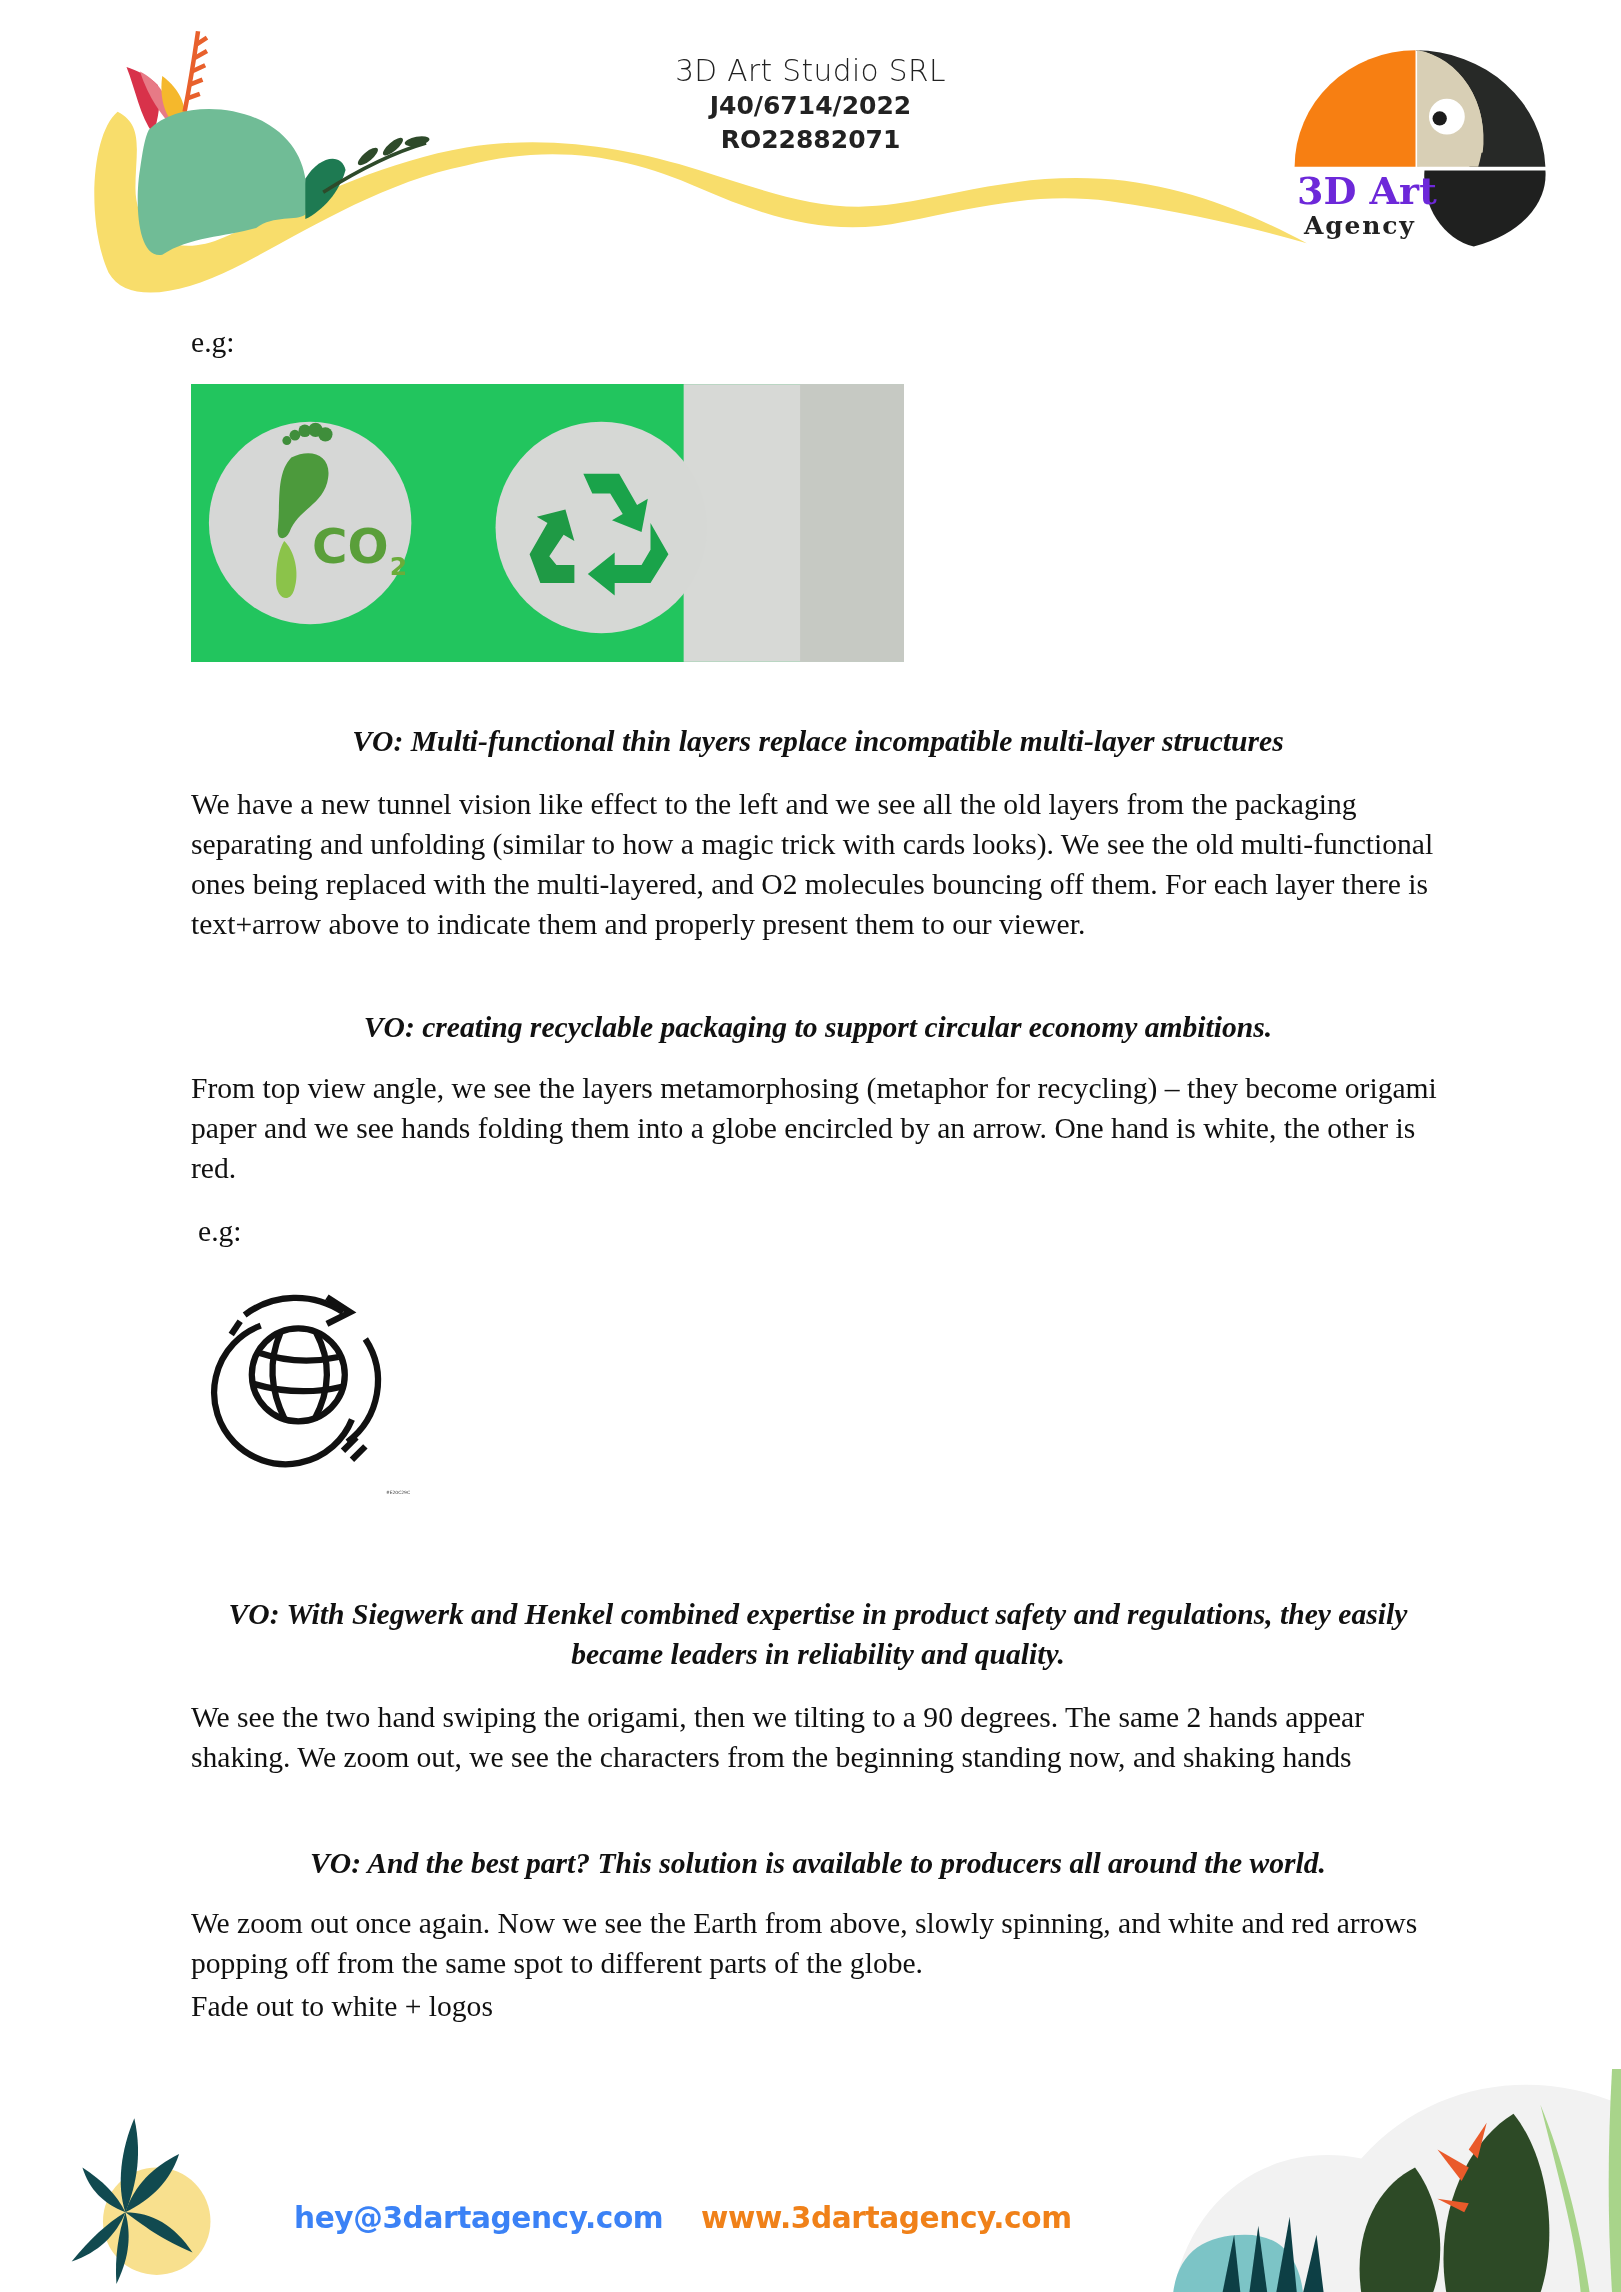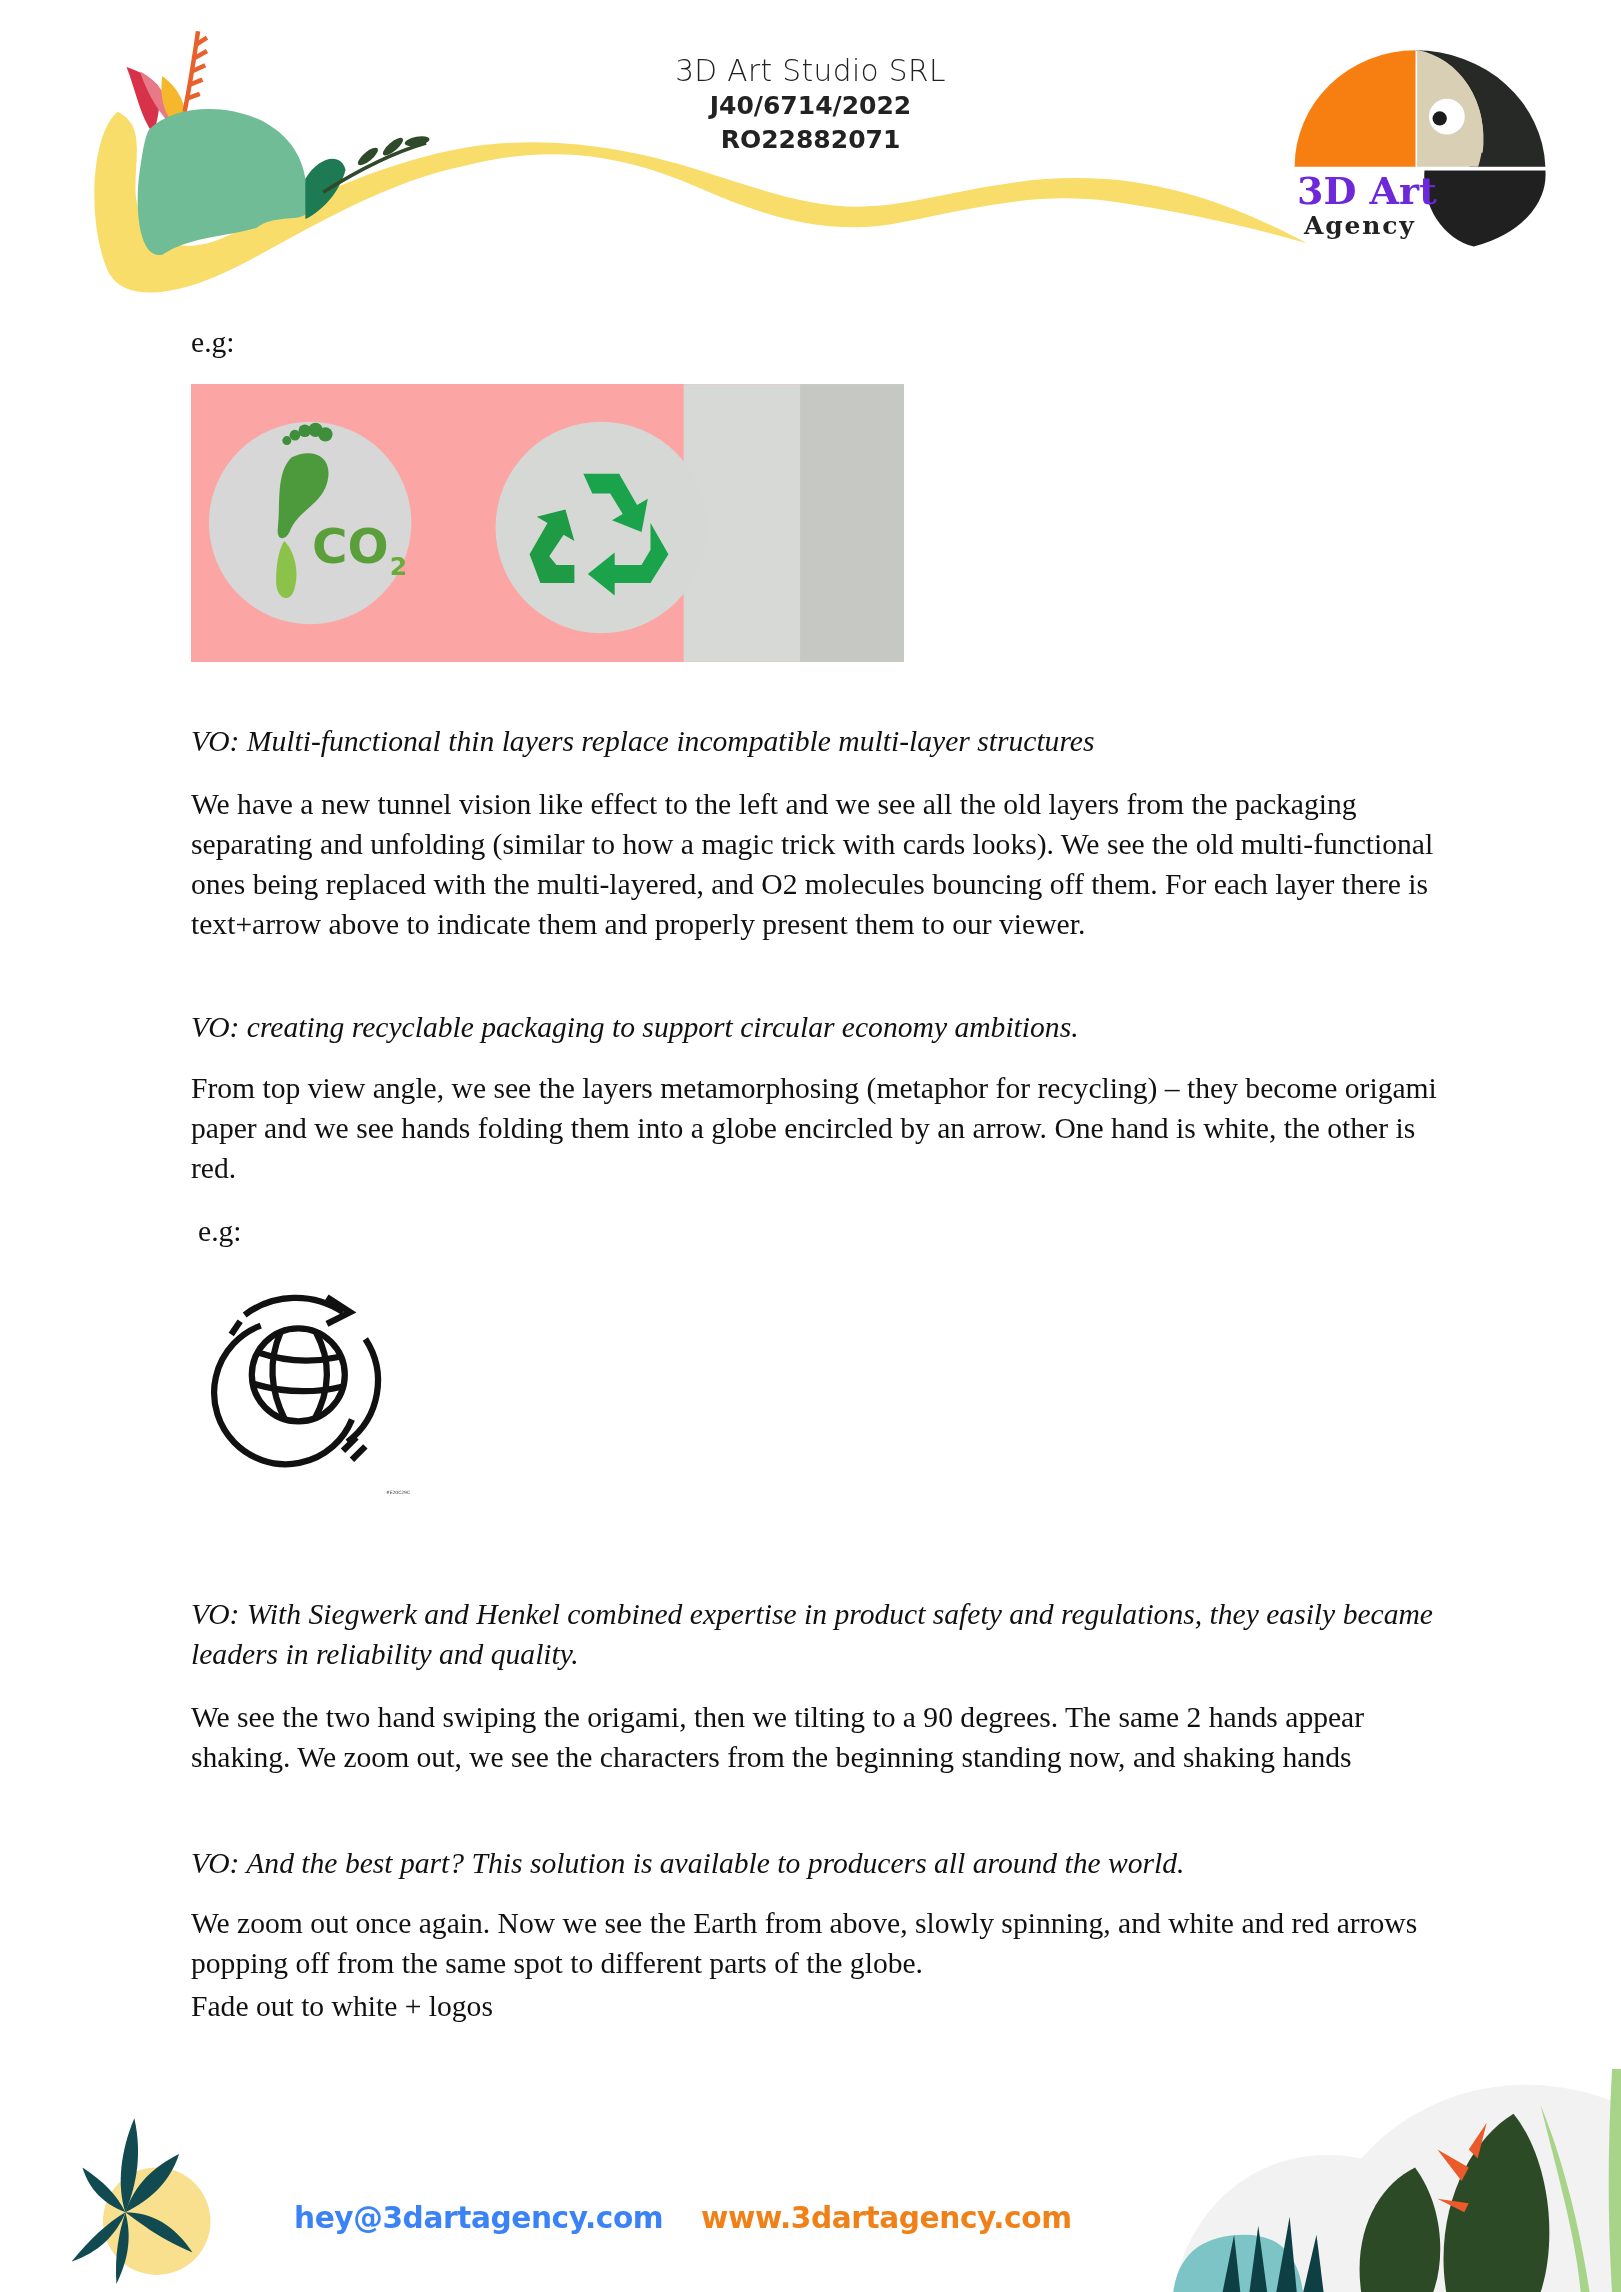--- a/index.html
+++ b/index.html
@@ -11,25 +11,25 @@
   .company-name { top: 54px; font-size: 29.6px; font-weight: 300; letter-spacing: 0.4px; }
   .company-line { font-size: 25px; font-weight: 700; }
   .company-reg { top: 91px; }
   .company-vat { top: 125px; }
   #logo { left: 1290px; top: 45px; width: 260px; height: 206px; }
   .logo-text { left: 1297px; top: 172px; font-family: "DejaVu Serif", serif; font-weight: bold; color: #6d28d9; font-size: 38px; line-height: 1; }
   .logo-sub { left: 1304px; top: 211px; font-family: "DejaVu Serif", serif; font-weight: bold; color: #222; font-size: 25px; letter-spacing: 1.8px; }
 
   
   .txt { left: 191px; width: 1254px; font-size: 29.6px; line-height: 40px; }
-  .vo { font-weight: normal; font-style: italic; }
+  .vo { font-weight: bold; font-style: italic; text-align: center; }
   .eg { font-size: 29.6px; }
 
   
-  #img1 { left: 191px; top: 384px; width: 713px; height: 278px; background: #fca5a5; overflow: hidden; }
+  #img1 { left: 191px; top: 384px; width: 713px; height: 278px; background: #22c55e; overflow: hidden; }
   
   #img2 { left: 191px; top: 1272px; width: 228px; height: 228px; }
 
   
   #ftr-deco { left: 0; top: 2033px; width: 1621px; height: 260px; }
   .ftr-email { left: 294px; top: 2201px; font-family: "DejaVu Sans", sans-serif; font-weight: bold; font-size: 29.6px; color: #3b82f6; text-decoration: none; letter-spacing: -0.4px; }
   .ftr-web { left: 701px; top: 2201px; font-family: "DejaVu Sans", sans-serif; font-weight: bold; font-size: 29.6px; color: #f08119; text-decoration: none; letter-spacing: -0.4px; }
 </style>
 </head>
 <body>

